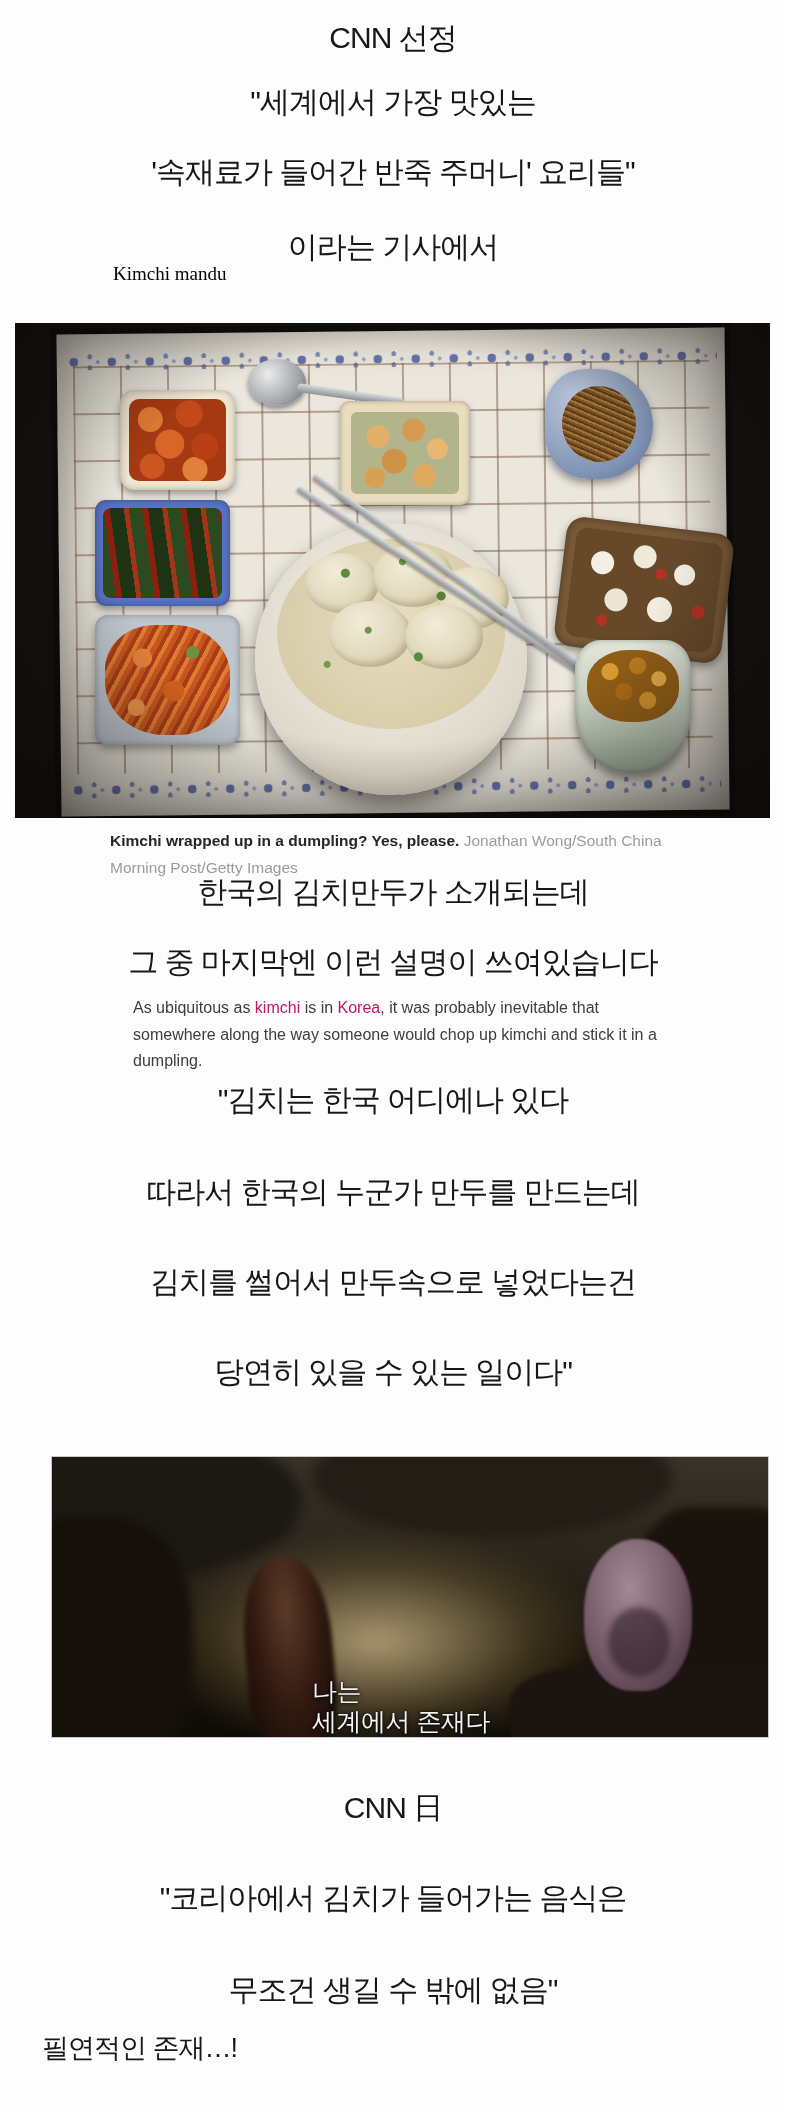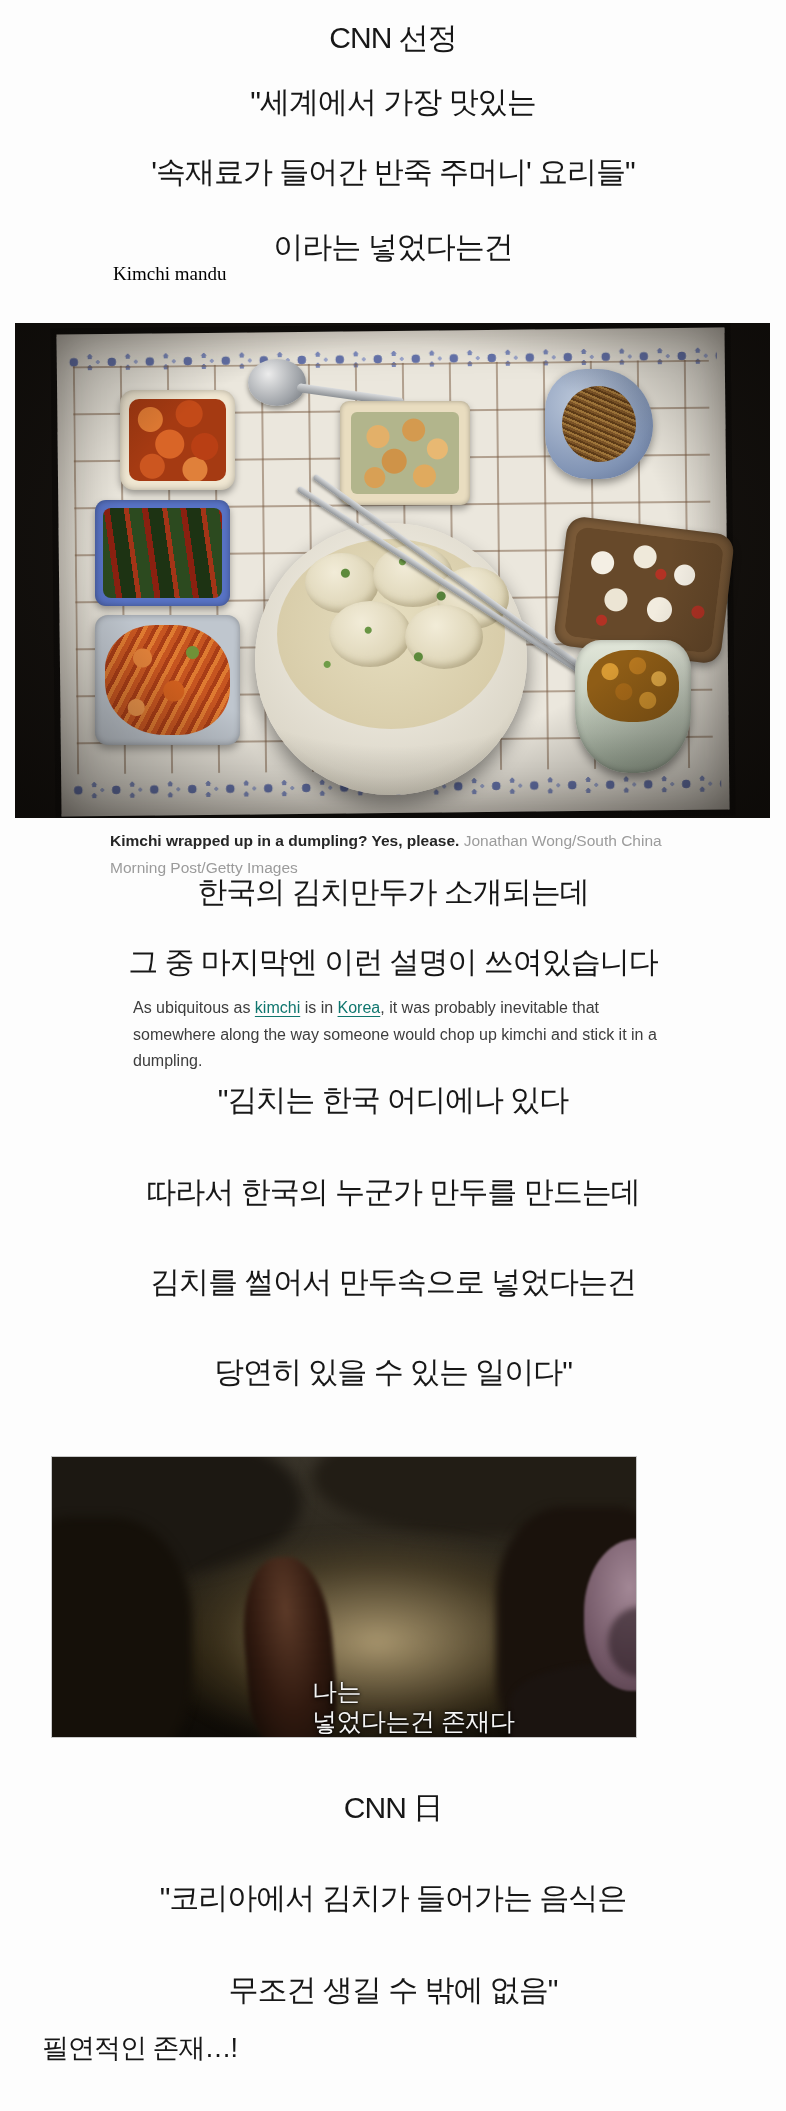--- a/index.html
+++ b/index.html
@@ -133,26 +133,26 @@
          radial-gradient(circle at 40% 58%, #a86a18 0 8px, transparent 9px),
          radial-gradient(circle at 66% 70%, #cc8f2c 0 8px, transparent 9px), #8f5d16;}
 
   
   .caption{position:absolute;left:110px;top:828px;width:575px;margin:0;
            font-size:15.5px;line-height:1.72;}
   .cap-b{font-weight:bold;color:#262626;}
   .cap-g{color:#9b9b9b;}
   .excerpt{position:absolute;left:133px;top:995px;width:545px;margin:0;
            font-size:16px;line-height:1.66;color:#3d3d3d;}
-  .excerpt .lnk{text-decoration:underline;text-underline-offset:3px;color:#0f766e;cursor:pointer;}
+  .excerpt .lnk{text-underline-offset:3px;color:#be185d;cursor:pointer;}
 
   .cm1{top:872px;}.cm2{top:942px;}
 
   
-  .thanos{position:absolute;left:52px;top:1457px;width:584px;height:280px;overflow:hidden;
+  .thanos{position:absolute;left:52px;top:1457px;width:716px;height:280px;overflow:hidden;
           background:linear-gradient(180deg,#39342a 0%,#2a251b 38%,#181309 72%,#0e0b07 100%);
           outline:1px solid #c9c9c9;}
   .glow{position:absolute;left:110px;top:80px;width:430px;height:210px;filter:blur(8px);
           background:radial-gradient(ellipse, rgba(218,195,145,.75), rgba(130,108,62,.3) 52%, transparent 75%);}
   .cloud{position:absolute;filter:blur(7px);background:#1c1812;border-radius:50%;}
   .cl1{left:-50px;top:-30px;width:300px;height:150px;}
   .cl2{left:260px;top:-40px;width:360px;height:120px;background:#221d15;}
   .rock-l{position:absolute;left:-60px;top:60px;width:200px;height:260px;filter:blur(5px);
           background:#151009;border-radius:40%;}
   .rock-r{position:absolute;right:-50px;top:50px;width:190px;height:260px;filter:blur(4px);
@@ -173,21 +173,21 @@
   .s2{left:260px;top:248px;}
 </style>
 </head>
 <body>
 
 <div class="page">
 
   <div class="cline t1">CNN 선정</div>
   <div class="cline t2">"세계에서 가장 맛있는</div>
   <div class="cline t3">'속재료가 들어간 반죽 주머니' 요리들"</div>
-  <div class="cline t4">이라는 넣었다는건</div>
+  <div class="cline t4">이라는 기사에서</div>
 
   <div class="serif-head">Kimchi mandu</div>
 
   <div class="photo">
     <div class="tabletop">
       <div class="floral ftop"></div>
       <div class="grid"></div>
       <div class="floral fbot"></div>
     </div>
     <div class="dish dish-kkakdugi">
@@ -243,21 +243,21 @@
     <div class="cloud cl1"></div>
     <div class="cloud cl2"></div>
     <div class="glow"></div>
     <div class="rock-l"></div>
     <div class="rock-r"></div>
     <div class="hero"></div>
     <div class="thanos-body"></div>
     <div class="thanos-head"></div>
     <div class="thanos-face"></div>
     <div class="subline s1">나는</div>
-    <div class="subline s2">넣었다는건 존재다</div>
+    <div class="subline s2">세계에서 존재다</div>
   </div>
 
   <div class="cline o1">CNN 日</div>
   <div class="cline o2">"코리아에서 김치가 들어가는 음식은</div>
   <div class="cline o3">무조건 생길 수 밖에 없음"</div>
   <div class="left-line">필연적인 존재…!</div>
 
 </div>
 
 </body></html>

